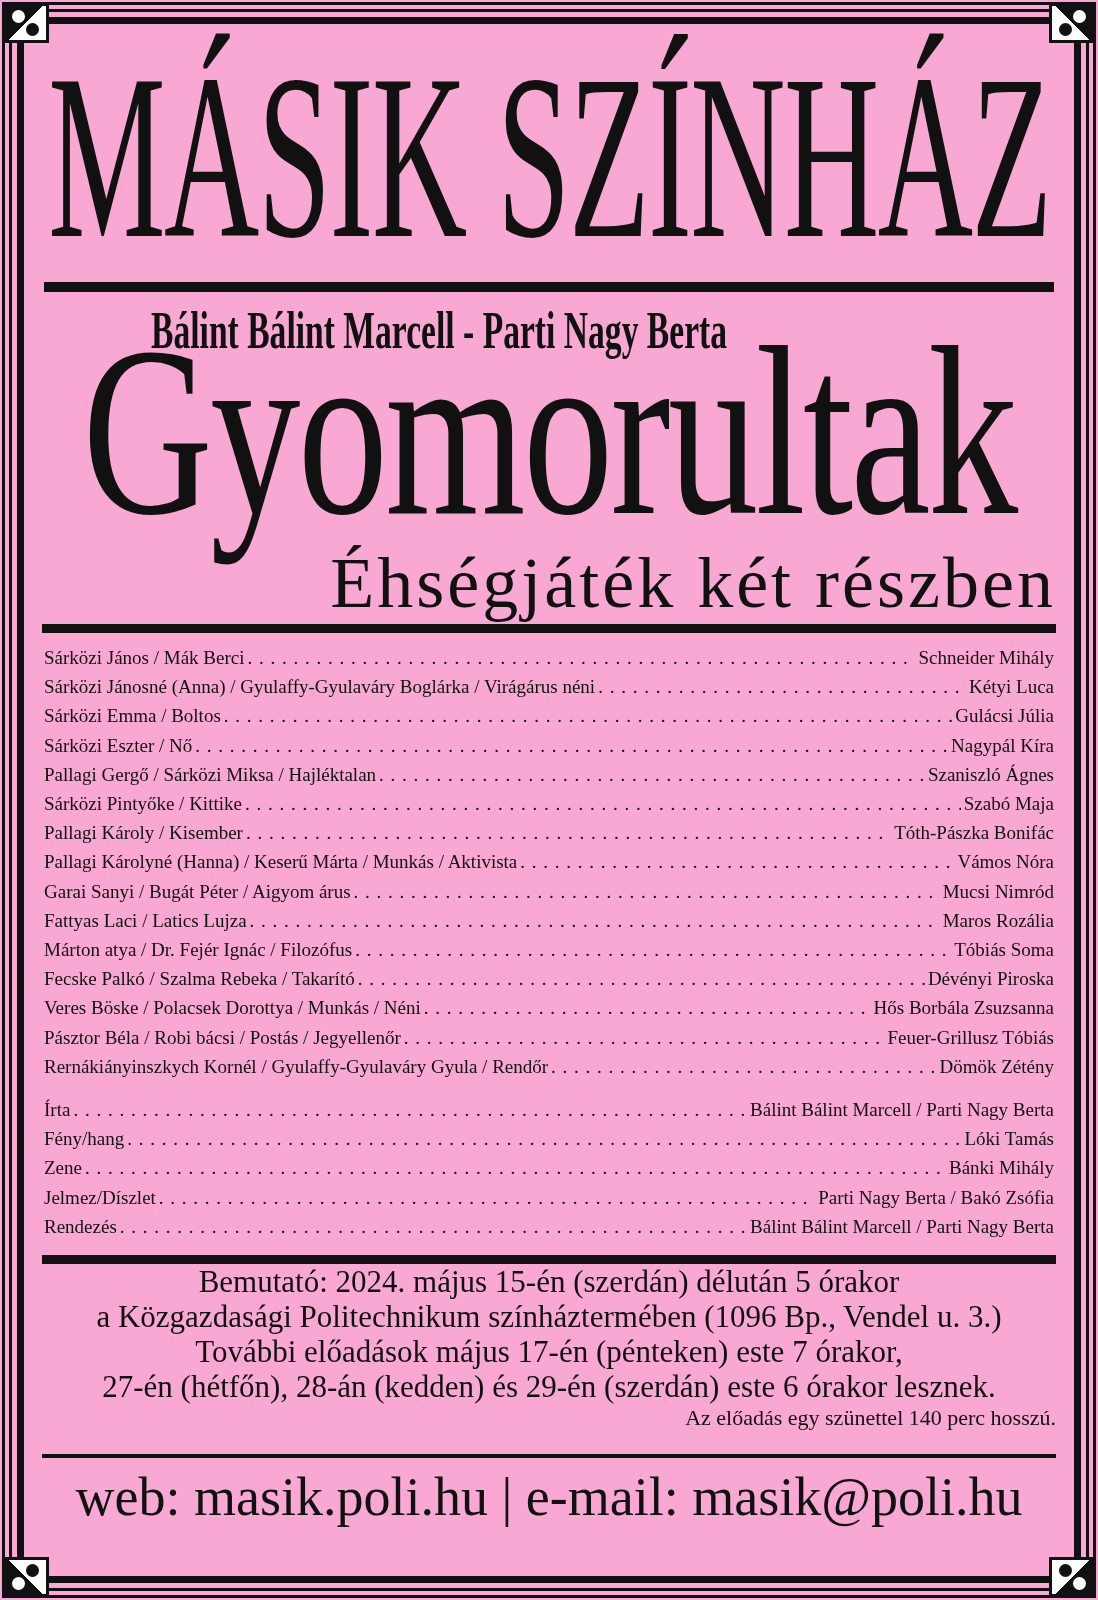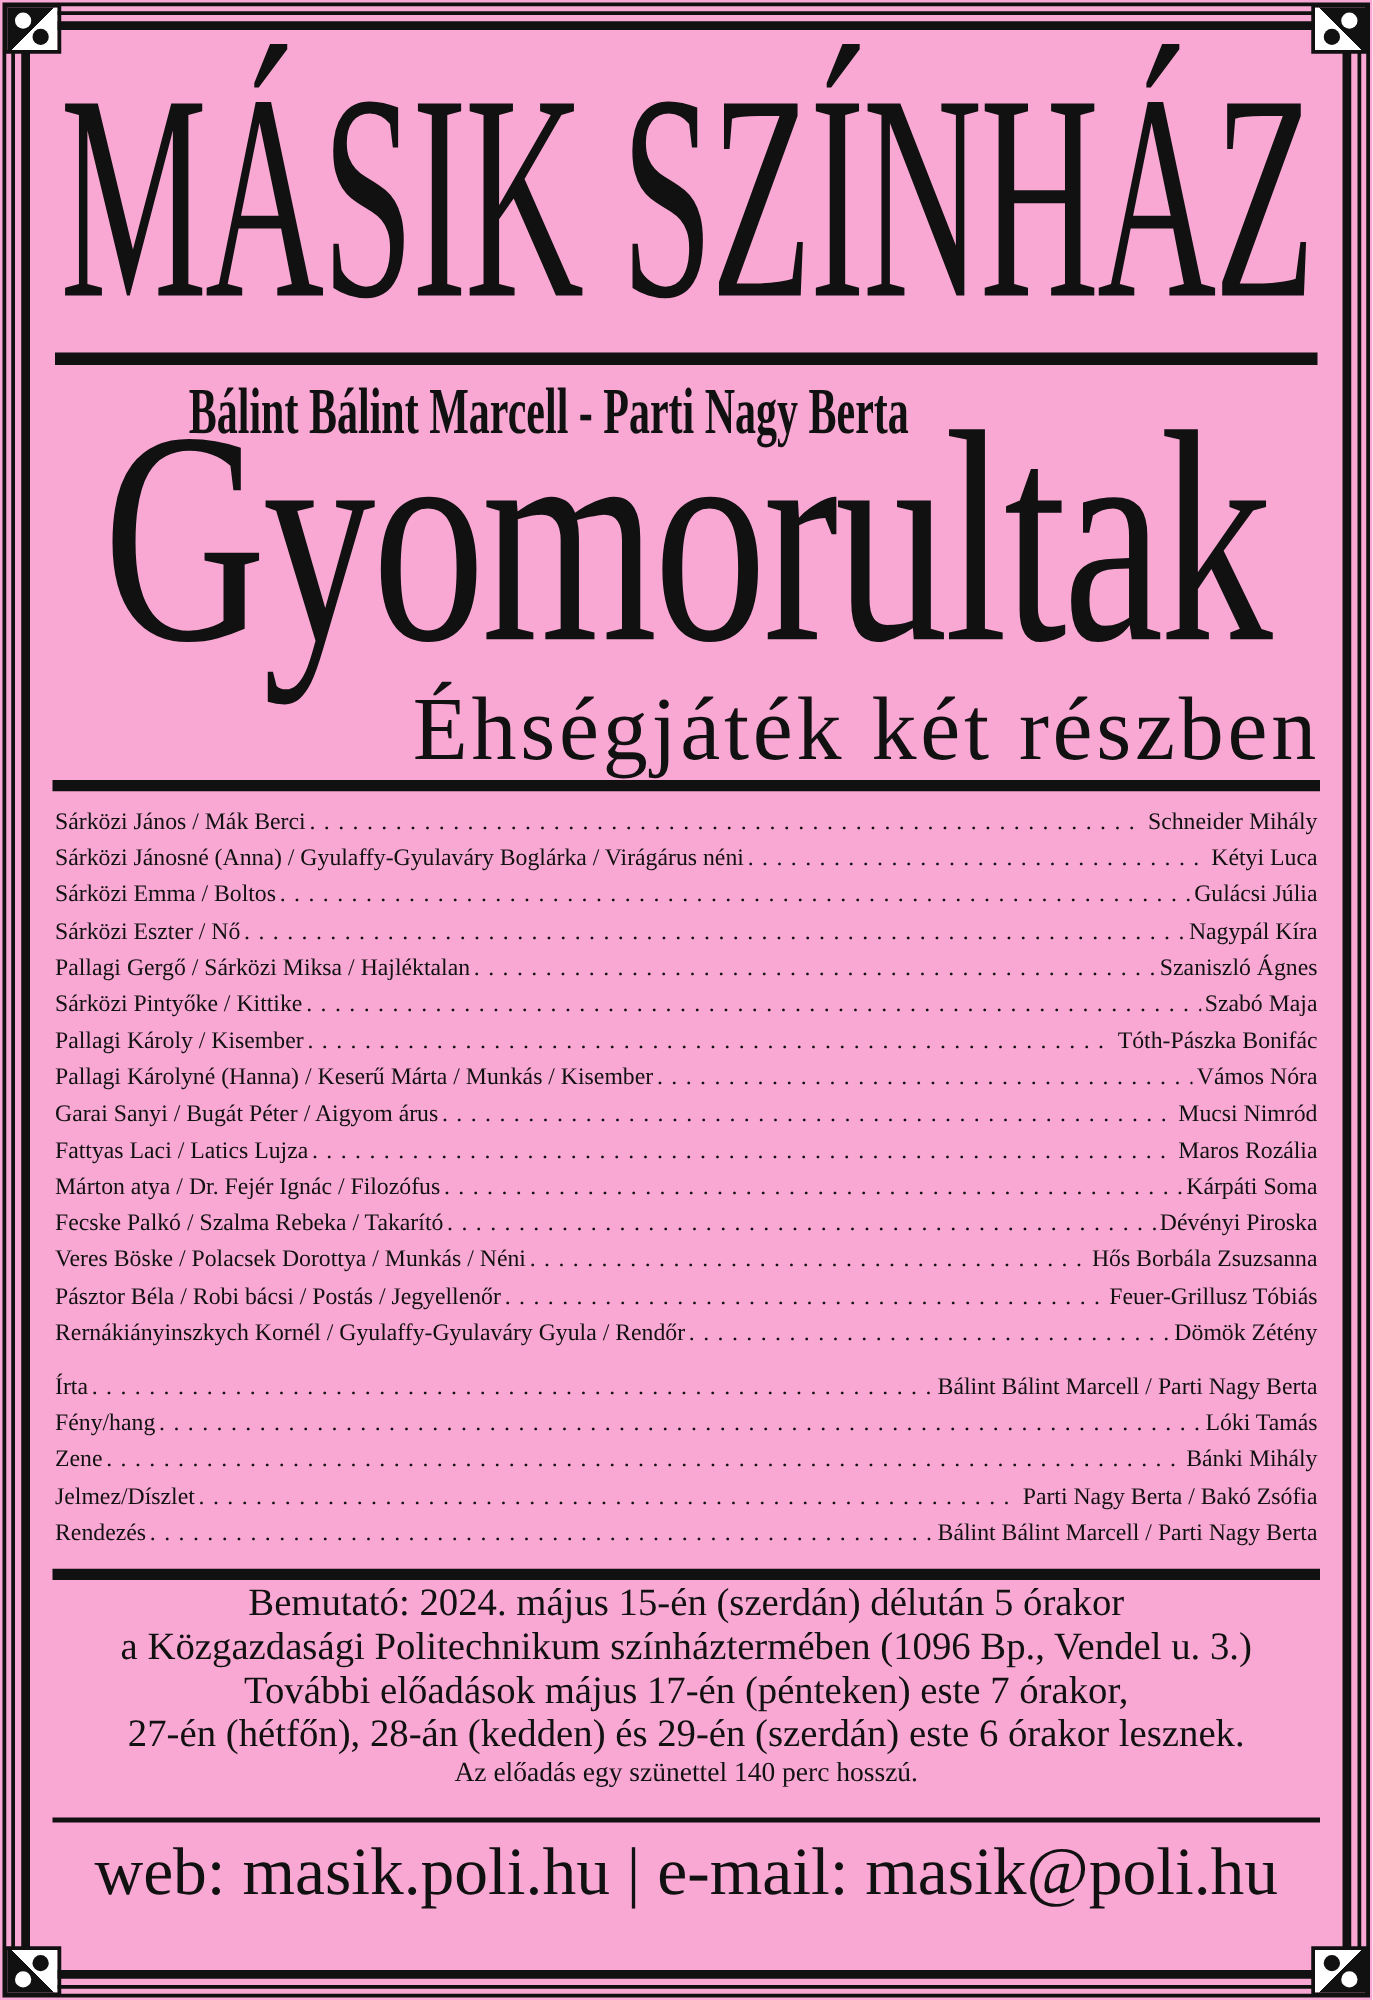--- a/index.html
+++ b/index.html
@@ -51,21 +51,21 @@
   .cast{margin-top:10px;padding:0 2px;}
   .creditsec{margin-top:14px;padding:0 2px;}
   .row{display:flex;align-items:baseline;font-size:19px;line-height:29.2px;white-space:nowrap;}
   .role{flex:0 0 auto;}
   .name{flex:0 0 auto;}
   .leader{flex:1 1 auto;overflow:hidden;white-space:nowrap;min-width:16px;margin:0 3px;}
   .leader::after{letter-spacing:1px;
     content:". . . . . . . . . . . . . . . . . . . . . . . . . . . . . . . . . . . . . . . . . . . . . . . . . . . . . . . . . . . . . . . . . . . . . . . . . . . . . . . . . . . . . . . . . . . . . . . . . . . . . . . . . . . . . . . . . . . . . . . . . . . .";}
 
   .info{text-align:center;font-size:31px;line-height:35px;}
-  .duration{margin-top:2px;text-align:center;font-size:22px;line-height:24px;}
+  .duration{margin-top:2px;text-align:right;font-size:22px;line-height:24px;}
 
   .footer{height:74px;margin-top:2px;display:flex;align-items:center;justify-content:center;
     font-size:54px;white-space:nowrap;}
 </style>
 </head>
 <body>
 
 <div class="poster">
   <div class="b1"></div>
   <div class="b2"></div>
@@ -125,38 +125,38 @@
           <span class="role">Sárközi Pintyőke / Kittike</span>
           <span class="leader"></span>
           <span class="name">Szabó Maja</span>
         </div>
         <div class="row">
           <span class="role">Pallagi Károly / Kisember</span>
           <span class="leader"></span>
           <span class="name">Tóth-Pászka Bonifác</span>
         </div>
         <div class="row">
-          <span class="role">Pallagi Károlyné (Hanna) / Keserű Márta / Munkás / Kisember</span>
+          <span class="role">Pallagi Károlyné (Hanna) / Keserű Márta / Munkás / Aktivista</span>
           <span class="leader"></span>
           <span class="name">Vámos Nóra</span>
         </div>
         <div class="row">
           <span class="role">Garai Sanyi / Bugát Péter / Aigyom árus</span>
           <span class="leader"></span>
           <span class="name">Mucsi Nimród</span>
         </div>
         <div class="row">
           <span class="role">Fattyas Laci / Latics Lujza</span>
           <span class="leader"></span>
           <span class="name">Maros Rozália</span>
         </div>
         <div class="row">
           <span class="role">Márton atya / Dr. Fejér Ignác / Filozófus</span>
           <span class="leader"></span>
-          <span class="name">Kárpáti Soma</span>
+          <span class="name">Tóbiás Soma</span>
         </div>
         <div class="row">
           <span class="role">Fecske Palkó / Szalma Rebeka / Takarító</span>
           <span class="leader"></span>
           <span class="name">Dévényi Piroska</span>
         </div>
         <div class="row">
           <span class="role">Veres Böske / Polacsek Dorottya / Munkás / Néni</span>
           <span class="leader"></span>
           <span class="name">Hős Borbála Zsuzsanna</span>

